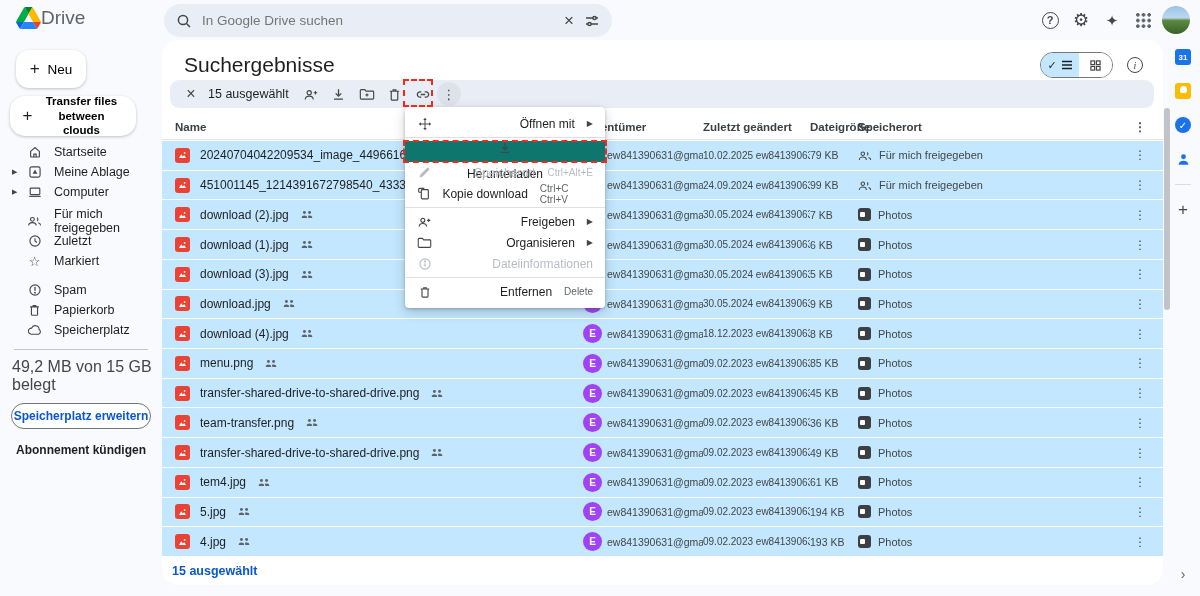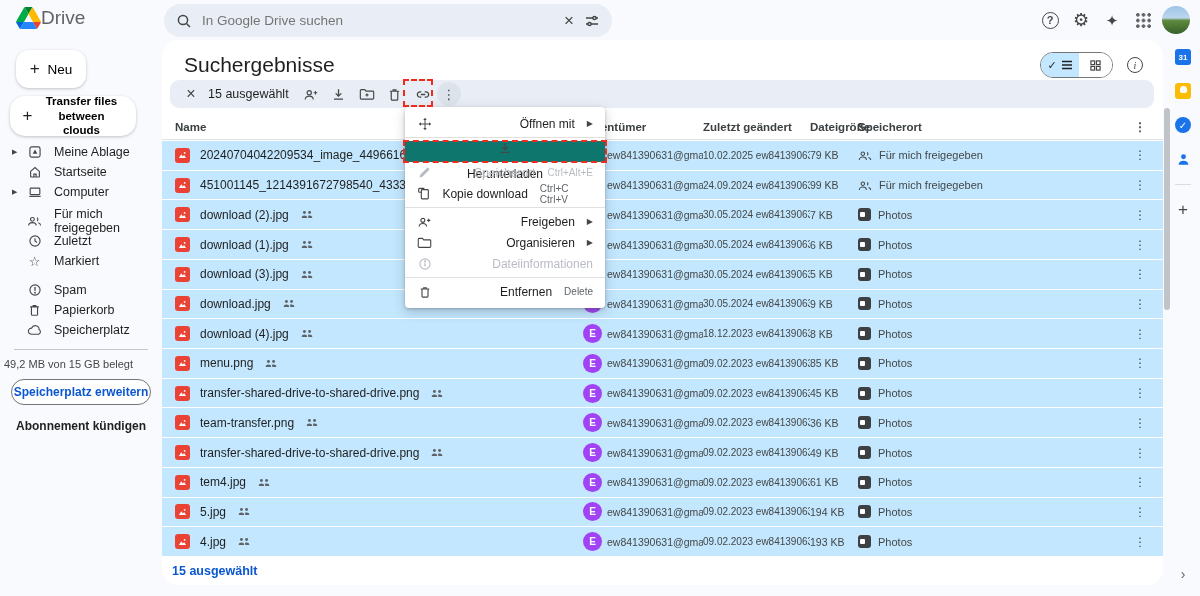--- a/index.html
+++ b/index.html
@@ -43,21 +43,21 @@
     justify-content:center; gap:7px; font-size:11.5px; line-height:1.25; cursor:pointer;
     font-family:inherit; text-align:center; }
   .plus-glyph { font-size:17px; color:#1f1f1f; }
   .nav { margin-top:6px; }
   .nav-item { position:relative; height:20px; display:flex; align-items:center; gap:12px;
     padding-left:27px; cursor:pointer; }
   .nav-item .nicon { width:15px; display:flex; justify-content:center; color:#444746; }
   .expander { position:absolute; left:12px; font-size:7px; color:#444746; }
   .nav-gap { height:9px; }
   .side-divider { border-top:1px solid #c4c7c5; margin:9px 14px 8px 14px; }
-  .storage-text { padding-left:4px; font-size:11px; color:#444746; }
+  .storage-text { padding-left:12px; font-size:16px; color:#444746; }
   .upgrade-btn { margin:9px 0 0 11px; width:140px; height:26px; background:#fff;
     border:1px solid #747775; border-radius:14px; color:#0b57d0; font-size:12px; font-weight:bold;
     cursor:pointer; font-family:inherit; }
   .cancel-sub { margin-top:14px; text-align:center; font-size:12px; font-weight:bold; color:#1f1f1f; cursor:pointer; }
   
   .main-card { position:absolute; left:162px; top:40px; width:1001px; height:545px;
     background:#fff; border-radius:16px; overflow:hidden; }
   .card-head { display:flex; justify-content:space-between; align-items:center; padding:12px 20px 0 22px; }
   .page-title { font-size:21px; color:#1f1f1f; }
   .head-right { display:flex; align-items:center; gap:14px; }
@@ -189,37 +189,37 @@
     <span class="plus-glyph">+</span>
     <span>Neu</span>
   </button>
   <button class="transfer-btn">
     <span class="plus-glyph">+</span>
     <span style="width:84px;font-weight:bold;">Transfer files between clouds</span>
   </button>
 
   <div class="nav">
     <div class="nav-item">
+      <span class="nicon">
+        <svg width="14" height="14" viewBox="0 0 16 16" fill="none" stroke="currentColor" stroke-width="1.3">
+          <path d="M3 7.3 8 3l5 4.3V13a.7.7 0 0 1-.7.7H3.7A.7.7 0 0 1 3 13z"></path>
+            <path d="M6.7 13.7v-3.2h2.6v3.2"></path>
+        </svg>
+        </span>
+      <span>Startseite</span>
+    </div>
+    <div class="nav-item">
       <span class="expander">▶</span>
       <span class="nicon">
         <svg width="14" height="14" viewBox="0 0 16 16" fill="none" stroke="currentColor" stroke-width="1.3">
           <rect x="2.2" y="2.2" width="11.6" height="11.6" rx="2"></rect>
             <path d="M8 5.2 10.7 10H5.3z" fill="currentColor" stroke="none"></path>
         </svg>
         </span>
       <span>Meine Ablage</span>
-    </div>
-    <div class="nav-item">
-      <span class="nicon">
-        <svg width="14" height="14" viewBox="0 0 16 16" fill="none" stroke="currentColor" stroke-width="1.3">
-          <path d="M3 7.3 8 3l5 4.3V13a.7.7 0 0 1-.7.7H3.7A.7.7 0 0 1 3 13z"></path>
-            <path d="M6.7 13.7v-3.2h2.6v3.2"></path>
-        </svg>
-        </span>
-      <span>Startseite</span>
     </div>
     <div class="nav-item">
       <span class="expander">▶</span>
       <span class="nicon">
         <svg width="14" height="14" viewBox="0 0 16 16" fill="none" stroke="currentColor" stroke-width="1.3">
           <rect x="2.5" y="3.5" width="11" height="7.5" rx="1"></rect>
             <path d="M1.5 13h13"></path>
         </svg>
         </span>
       <span>Computer</span>

